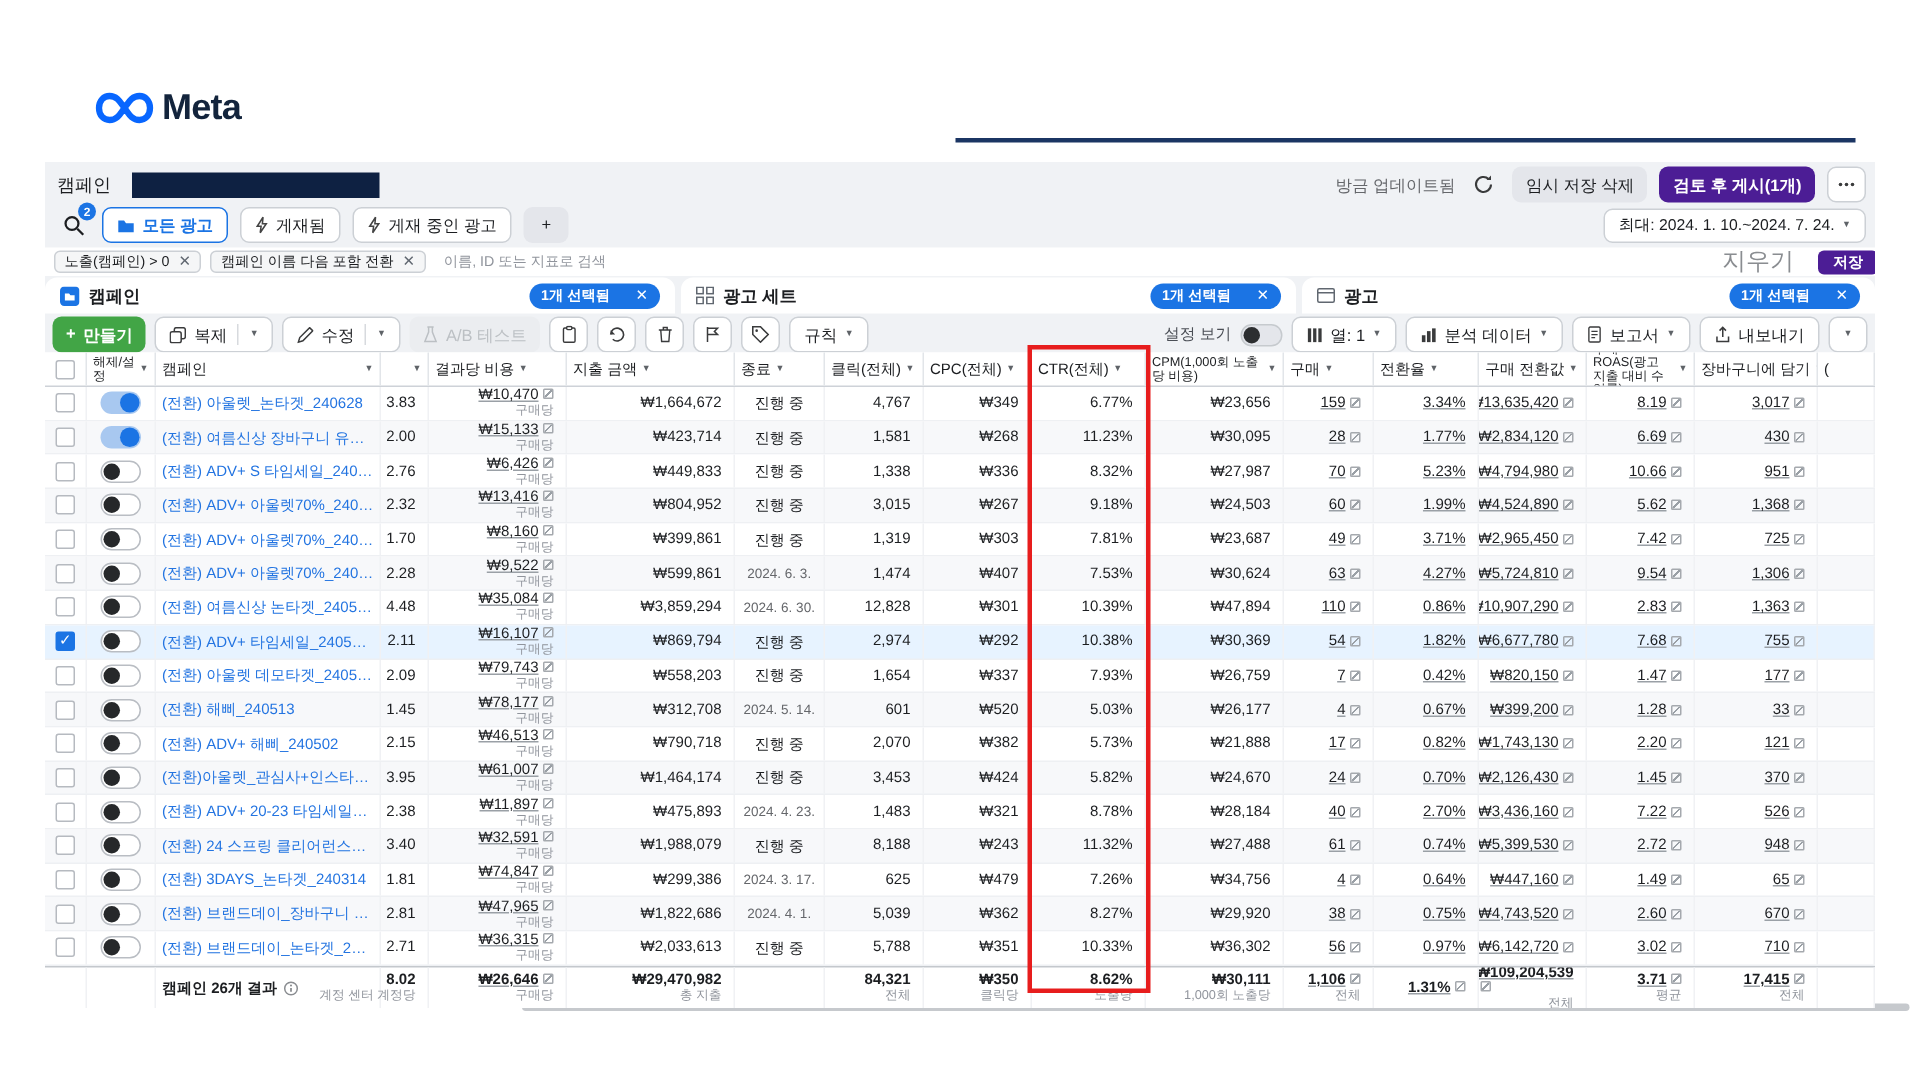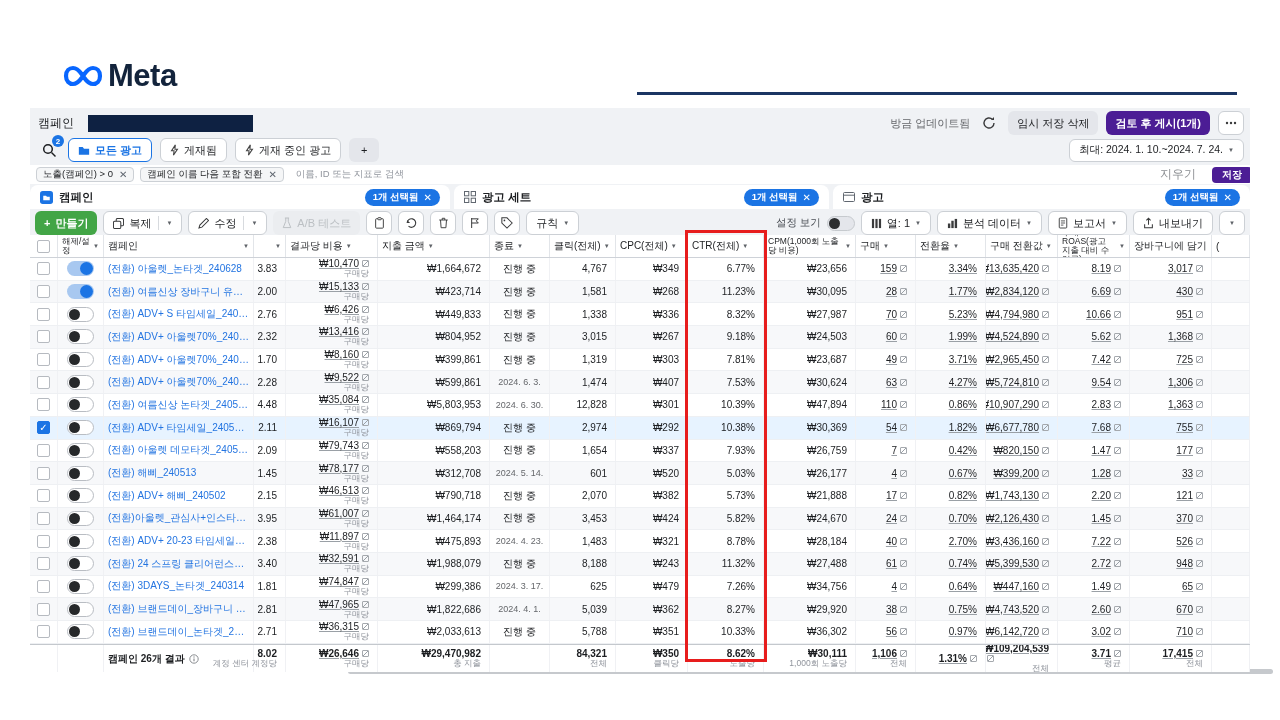--- a/index.html
+++ b/index.html
@@ -2,21 +2,21 @@
 <html><head>
 <meta charset="utf-8">
 <style>
   * { margin:0; padding:0; box-sizing:border-box; }
   html,body { background:#fff; }
   body { font-family:"Liberation Sans","DejaVu Sans",sans-serif; }
   .stage { position:relative; width:1280px; height:720px; background:#fff; overflow:hidden; }
 
   
   .meta-logo { position:absolute; left:63px; top:58px; display:flex; align-items:center; gap:5px; }
-  .meta-logo .word { font-size:31px; font-weight:700; color:#13243c; letter-spacing:-0.5px; }
+  .meta-logo .word { font-size:24px; font-weight:700; color:#13243c; letter-spacing:-0.5px; }
   .page-title { position:absolute; right:44px; top:55px; font-size:25px; font-weight:700; color:#1b3563; }
   .title-underline { position:absolute; left:637px; top:92px; width:600px; height:3px; background:#1b3563; }
 
   
   .panel { position:absolute; left:30px; top:108px; width:1220px; height:566px; background:#f0f2f5; overflow:hidden; font-size:11px; color:#1c1e21; }
 
   .rowA { position:absolute; top:3px; left:8px; right:6px; height:24px; display:flex; align-items:center; gap:8px; }
   .entity-label { font-size:12px; color:#1c1e21; }
   .redacted { width:165px; height:17px; background:#0e2142; margin-left:6px; }
   .spacer { flex:1; }
@@ -34,30 +34,30 @@
 
   .rowB { position:absolute; top:29px; left:8px; right:6px; height:26px; display:flex; align-items:center; gap:8px; }
   .search-wrap { position:relative; width:22px; height:22px; display:flex; align-items:center; justify-content:center; }
   .badge { position:absolute; top:-4px; right:-4px; min-width:12px; height:12px; border-radius:6px; background:#1b74e4; color:#fff; font-size:8px; font-weight:700; display:flex; align-items:center; justify-content:center; padding:0 2px; }
   .date-chip { height:23px; font-size:10.5px; }
 
   .filterbar { position:absolute; top:57px; left:0; width:1220px; height:19px; background:#fff; display:flex; align-items:center; gap:6px; padding:0 6px; }
   .chip { display:inline-flex; align-items:center; gap:6px; height:15px; padding:0 6px; background:#f5f6f7; border:1px solid #ccd0d5; border-radius:4px; font-size:9.5px; color:#1c1e21; white-space:nowrap;justify-content:center; }
   .chip .x { color:#606770; font-weight:700; font-size:10px; }
   .placeholder { font-size:9.5px; color:#90949c; margin-left:6px; }
-  .clear-link { font-size:12px; color:#8a8d91; margin-right:10px; }
+  .clear-link { font-size:16px; color:#8a8d91; margin-right:10px; }
   .save-btn { height:16px; padding:0 10px; border-radius:4px; font-size:10px; margin-right:-8px; }
 
   .tabs { position:absolute; top:77px; left:0; width:1220px; height:24px; display:flex; gap:4px; }
   .tab { background:#fff; border-radius:8px 8px 0 0; display:flex; align-items:center; padding:0 10px; gap:6px; }
   .tab .tlabel { font-size:11.5px; font-weight:700; color:#1c1e21; }
   .tab.campaign { width:420px; }
-  .tab.adset { width:375px; }
+  .tab.adset { width:410px; }
   .tab.ad { flex:1; }
-  .pill { margin-left:auto; display:inline-flex; align-items:center; gap:5px; height:17px; padding:0 8px; border-radius:9px; background:#1b74e4; color:#fff; font-size:9.5px; font-weight:700; white-space:nowrap; }
+  .pill { margin-left:auto; display:inline-flex; align-items:center; gap:17px; height:17px; padding:0 8px; border-radius:9px; background:#1b74e4; color:#fff; font-size:9.5px; font-weight:700; white-space:nowrap; }
   .pill .x { font-size:10px; }
 
   .actions { position:absolute; top:103px; left:5px; right:5px; height:24px; display:flex; align-items:center; gap:6px; }
   .toggle-sm { position:relative; width:28px; height:15px; border-radius:8px; background:#e4e6eb; border:1px solid #c6cace; }
   .toggle-sm .knob { position:absolute; left:1px; top:1px; width:11px; height:11px; border-radius:50%; background:#2c2e30; }
   .settings-label { font-size:10.5px; color:#4b4f56; }
 
   
   .tablewrap { position:absolute; top:127px; left:0; width:1220px; height:439px; background:#fff;
     --cols:28px 46px 150px 32px 92px 112px 60px 66px 72px 76px 92px 60px 70px 72px 72px 82px 38px; }
@@ -677,21 +677,21 @@
               </span>
             </div>
             <div class="td">
               <span class="name">(전환) 여름신상 논타겟_240521</span>
             </div>
             <div class="td num">4.48</div>
             <div class="td two">
               <span><span class="uv">₩35,084</span><span class="ai"></span></span>
               <span class="sub">구매당</span>
             </div>
-            <div class="td num">₩5,803,953</div>
+            <div class="td num">₩3,859,294</div>
             <div class="td center">
               <span class="date">2024. 6. 30.</span>
             </div>
             <div class="td num">12,828</div>
             <div class="td num">₩301</div>
             <div class="td num">10.39%</div>
             <div class="td num">₩47,894</div>
             <div class="td num">
               <span class="uv">110</span>
               <span class="ai"></span>

